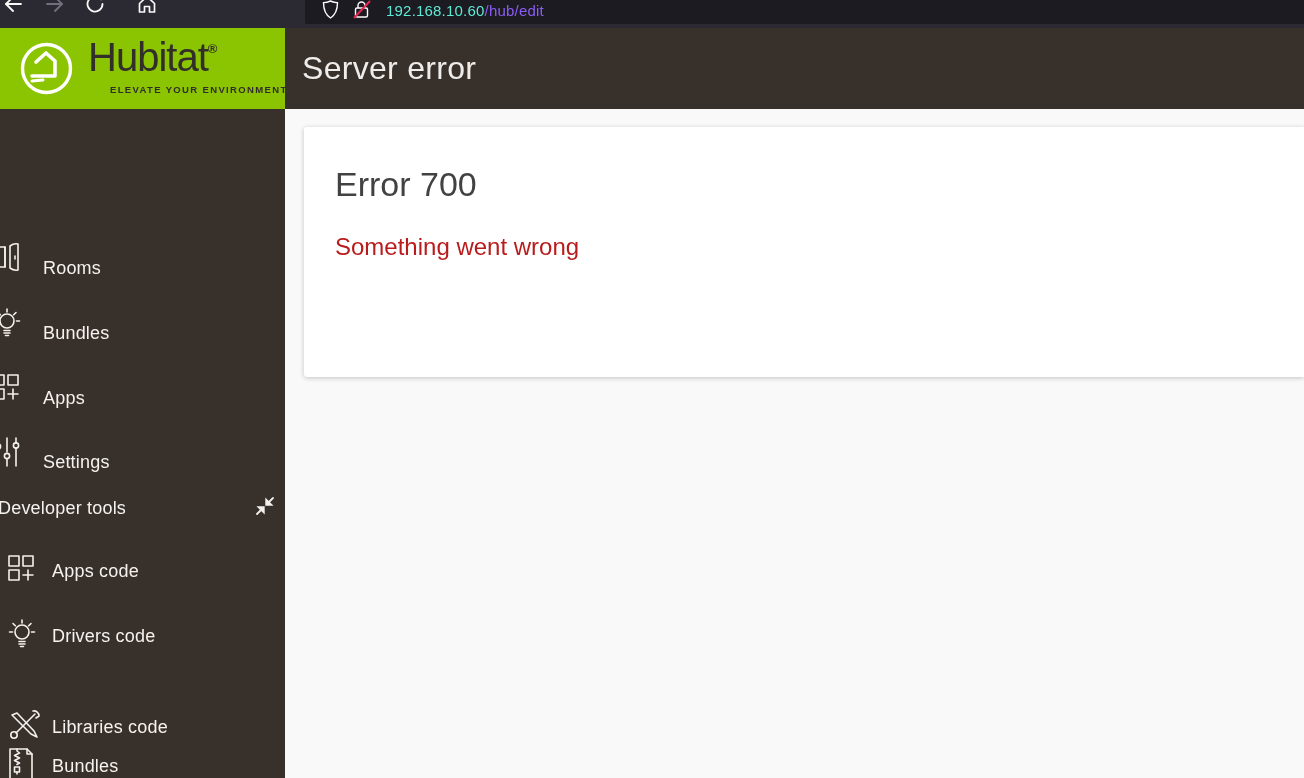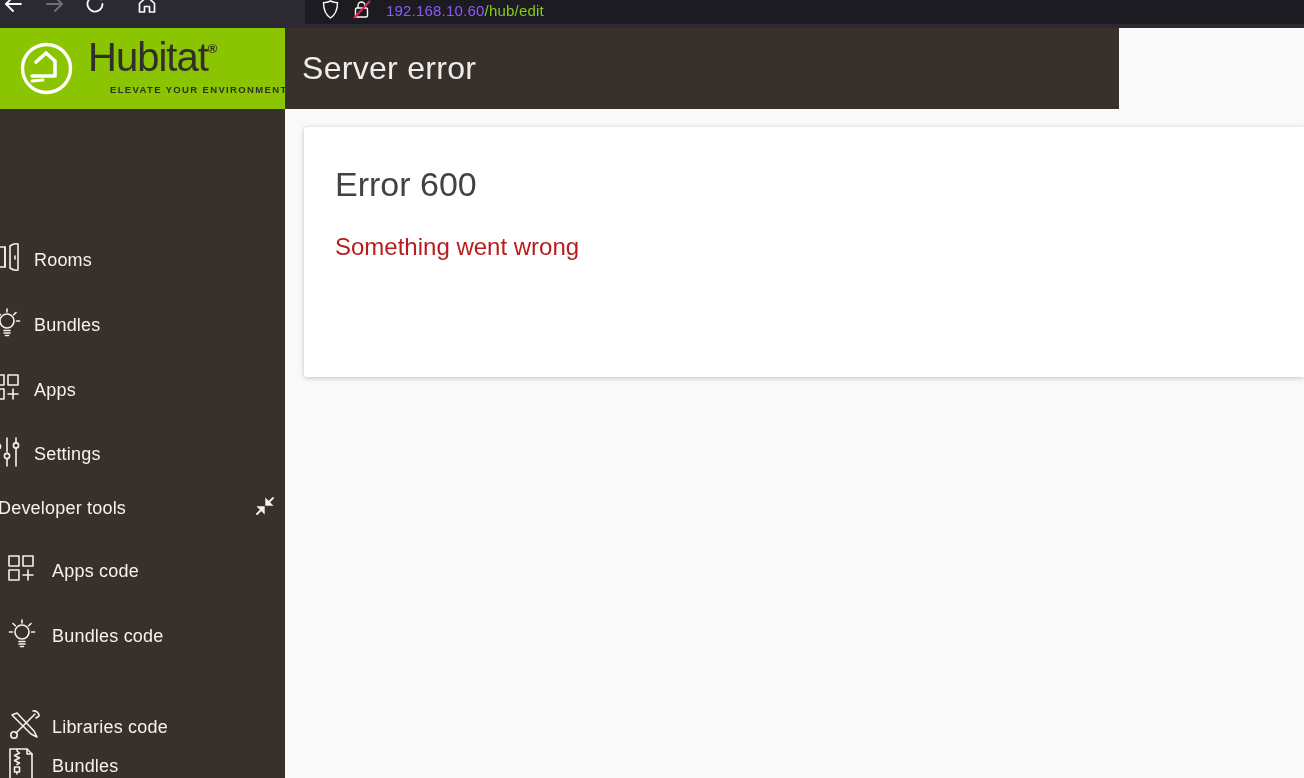--- a/index.html
+++ b/index.html
@@ -7,38 +7,38 @@
     width:1304px;height:778px;overflow:hidden;position:relative;
     font-family:"Liberation Sans",sans-serif;background:#f9f9f9;
   }
   
   .browser-bar{position:absolute;top:0;left:0;width:1304px;height:28px;background:#2b2a33;overflow:hidden;}
   .nav-icon{position:absolute;top:-7px;width:22px;height:22px;}
   .nav-icon svg{display:block;width:22px;height:22px;}
   .url-field{position:absolute;left:305px;top:0;right:0;height:24px;background:#1c1b22;border-radius:0 0 0 2px;display:flex;align-items:center;}
   .url-field .badge-icon{margin-top:-2px;}
   .url-text{font-size:15px;margin-left:13px;margin-top:-3px;letter-spacing:.2px;white-space:pre;}
-  .url-host{color:#8b5cf6;}
-  .url-path{color:#84cc16;}
-  
-  .app-header{position:absolute;top:28px;left:0;width:1119px;height:81px;background:#38302b;}
+  .url-host{color:#5eead4;}
+  .url-path{color:#8b5cf6;}
+  
+  .app-header{position:absolute;top:28px;left:0;width:1304px;height:81px;background:#38302b;}
   .logo-block{position:absolute;left:0;top:0;width:285px;height:81px;background:#8bc400;cursor:pointer;}
   .logo-mark{position:absolute;left:19px;top:13px;}
   .brand-wrap{position:absolute;left:88px;top:8px;color:#322e29;}
   .brand{font-size:40px;font-weight:500;letter-spacing:-1px;line-height:42px;}
   .reg{font-size:13px;vertical-align:18px;font-weight:700;}
   .tagline{position:absolute;left:90px;top:56px;font-size:9.5px;font-weight:700;letter-spacing:1.35px;color:#322e29;white-space:nowrap;padding-left:20px;}
   .page-title{position:absolute;left:302px;top:0;height:81px;display:flex;align-items:center;color:#efedeb;font-size:32px;letter-spacing:.3px;}
   
   .sidebar{position:absolute;top:109px;left:0;width:285px;height:669px;background:#38302b;overflow:hidden;}
   .side-item{position:absolute;left:0;width:285px;height:40px;cursor:pointer;color:#f5f2ef;}
   .side-item .ic{position:absolute;top:50%;transform:translateY(-50%);}
   .side-item .lbl{position:absolute;top:50%;transform:translateY(-50%);font-size:18px;letter-spacing:.2px;white-space:nowrap;}
   .lvl0 .ic{left:-8px;}
-  .lvl0 .lbl{left:34px;}
+  .lvl0 .lbl{left:43px;margin-top:8px;}
   .lvl1 .ic{left:7px;}
   .lvl1 .lbl{left:52px;}
   .section-row .lbl{left:-2px;}
   .section-row .ic{left:255px;}
   svg.line{fill:none;stroke:#f3f0ed;stroke-width:1.6;stroke-linecap:round;stroke-linejoin:round;}
   
   .main{position:absolute;top:109px;left:285px;width:1019px;height:669px;background:#f9f9f9;}
   .error-card{position:absolute;left:19px;top:18px;right:0;height:250px;background:#ffffff;border-radius:3px 0 0 3px;box-shadow:0 1px 5px rgba(0,0,0,.22);}
   .err-code{position:absolute;left:31px;top:38px;font-size:34px;color:#424242;font-weight:400;}
   .err-sub{position:absolute;left:31px;top:106px;font-size:24px;color:#b91c1c;font-weight:400;}
@@ -191,21 +191,21 @@
   </div>
 
   <div class="side-item lvl1" style="top:507px">
     <span class="ic">
       <svg class="line" width="32" height="34" viewBox="0 0 32 34">
         <circle cx="15" cy="15" r="7"></circle>
         <path d="M12 24.5 h6 M12 27 h6 M13.5 29.5 h3"></path>
         <path d="M15 3 v3 M6 6.5 l2.3 2.3 M24 6.5 l-2.3 2.3 M2.5 15 h3 M27.5 15 h-3"></path>
       </svg>
     </span>
-    <span class="lbl">Bundles code</span>
+    <span class="lbl">Drivers code</span>
   </div>
 
   <div class="side-item lvl1" style="top:598px">
     <span class="ic">
       <svg class="line" width="36" height="32" viewBox="0 0 36 32">
         <path d="M28 5 L9 24"></path>
           <circle cx="7" cy="26" r="3.2"></circle>
         <path d="M26 2 a5 5 0 0 1 6 5 l-3 2"></path>
         <path d="M5 6 l5-2 17 18 3 6 -6-3 -17-17 z"></path>
       </svg>
@@ -223,16 +223,16 @@
           <path d="M10 24 v2"></path>
       </svg>
     </span>
     <span class="lbl">Bundles</span>
   </div>
 
 </div>
 
 <div class="main">
   <div class="error-card">
-    <div class="err-code">Error 600</div>
+    <div class="err-code">Error 700</div>
     <div class="err-sub">Something went wrong</div>
   </div>
 </div>
 
 </body></html>

